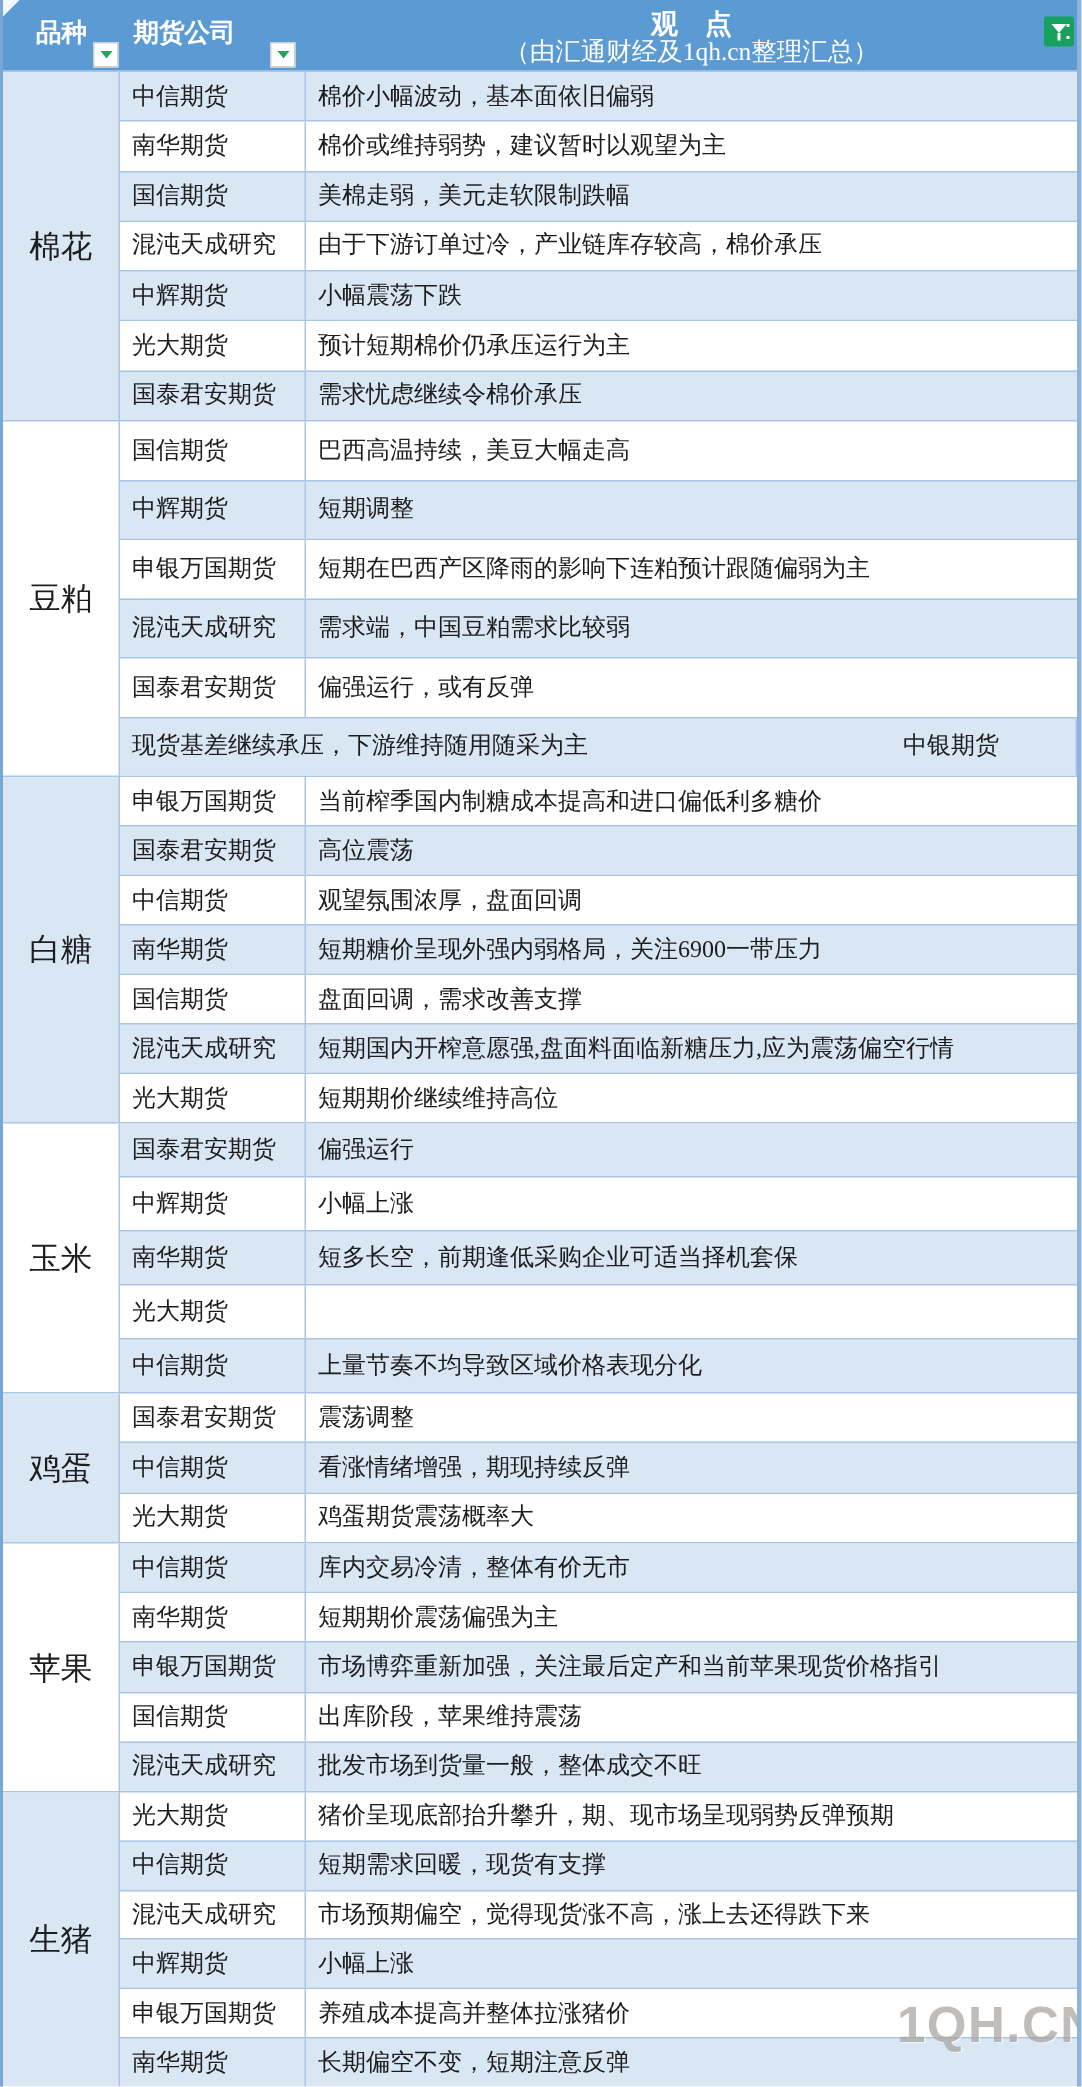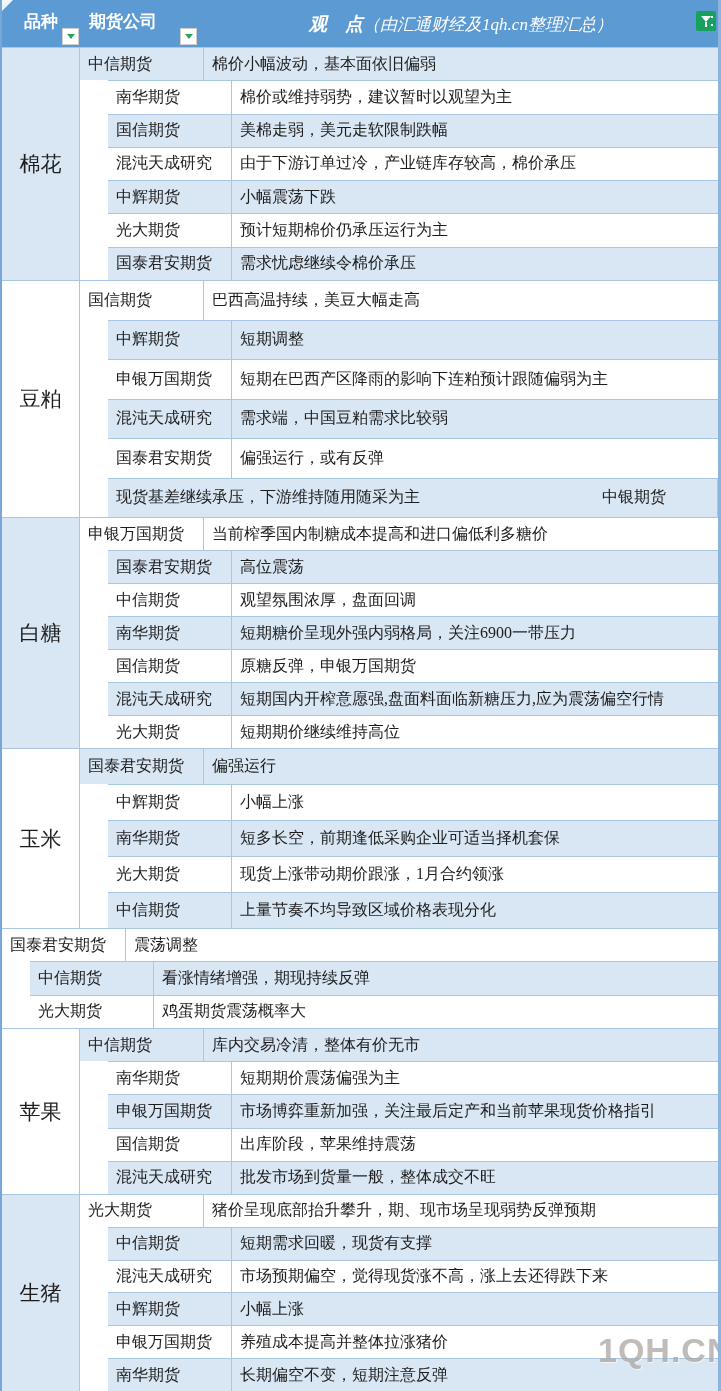--- a/index.html
+++ b/index.html
@@ -26,21 +26,21 @@
     position:relative;
   }
   .corner-fold {
     position:absolute; left:0; top:0;
     width:0; height:0;
     border-top:11px solid rgba(255,255,255,0.92);
     border-right:11px solid transparent;
   }
   .h-col1 { width:78px; position:relative; display:flex; justify-content:center; }
   .h-col2 { width:124px; position:relative; display:flex; padding-left:9px; }
-  .h-col3 { flex:1; display:flex; align-items:center; justify-content:center; padding-top:1px;font-style:italic; }
+  .h-col3 { flex:1; display:flex; flex-direction:column; align-items:center; justify-content:center; padding-top:1px; }
   .h-label { font-weight:bold; font-size:17px; padding-top:10px; }
   .h-title { font-weight:bold; font-size:18px; line-height:20px; white-space:pre; }
   .h-sub   { font-size:17px; line-height:17px; }
   .filter-box {
     position:absolute; bottom:2px;
     width:17px; height:17px;
     background:#fff; border:1px solid #cfcfcf;
     display:flex; align-items:center; justify-content:center;
     cursor:pointer;
   }
@@ -75,21 +75,21 @@
   
   .section { display:flex; border-top:1px solid #a9c6e4; }
   .variety-cell {
     flex:none; width:78px;
     border-right:1px solid #a9c6e4;
     display:flex; align-items:center; justify-content:center;
     font-size:21px; color:#1d1d1d;
   }
   .rows { flex:1; display:flex; flex-direction:column;justify-content:space-between; }
   .row { flex:1; display:flex; }
-  .row + .row { border-top:1px solid #a9c6e4;margin-left:28px; }
+  .row + .row { border-top:1px solid #a9c6e4; }
   .cell { display:flex; align-items:center; font-size:16px; color:#1d1d1d; }
   .company {
     flex:none; width:124px;
     border-right:1px solid #a9c6e4;
     padding-left:8px;
   }
   .opinion { flex:1; padding-left:8px; white-space:nowrap; overflow:hidden; }
   .alt { background:#d9e6f3; }
   
   .watermark {
@@ -216,21 +216,21 @@
           <div class="row">
             <div class="cell company">中信期货</div>
             <div class="cell opinion">观望氛围浓厚，盘面回调</div>
           </div>
           <div class="row alt">
             <div class="cell company">南华期货</div>
             <div class="cell opinion">短期糖价呈现外强内弱格局，关注6900一带压力</div>
           </div>
           <div class="row">
             <div class="cell company">国信期货</div>
-            <div class="cell opinion">原糖反弹，申银万国期货</div>
+            <div class="cell opinion">盘面回调，需求改善支撑</div>
           </div>
           <div class="row alt">
             <div class="cell company">混沌天成研究</div>
             <div class="cell opinion">短期国内开榨意愿强,盘面料面临新糖压力,应为震荡偏空行情</div>
           </div>
           <div class="row">
             <div class="cell company">光大期货</div>
             <div class="cell opinion">短期期价继续维持高位</div>
           </div>
         </div>
@@ -245,29 +245,29 @@
           <div class="row">
             <div class="cell company">中辉期货</div>
             <div class="cell opinion">小幅上涨</div>
           </div>
           <div class="row alt">
             <div class="cell company">南华期货</div>
             <div class="cell opinion">短多长空，前期逢低采购企业可适当择机套保</div>
           </div>
           <div class="row">
             <div class="cell company">光大期货</div>
-            <div class="cell opinion">现货上涨带动期价跟涨，1月合约领涨</div>
           </div>
           <div class="row alt">
             <div class="cell company">中信期货</div>
             <div class="cell opinion">上量节奏不均导致区域价格表现分化</div>
           </div>
         </div>
       </div>
       <div class="section" style="height: 100px;">
+        <div class="variety-cell alt">鸡蛋</div>
         <div class="rows">
           <div class="row">
             <div class="cell company">国泰君安期货</div>
             <div class="cell opinion">震荡调整</div>
           </div>
           <div class="row alt">
             <div class="cell company">中信期货</div>
             <div class="cell opinion">看涨情绪增强，期现持续反弹</div>
           </div>
           <div class="row">

